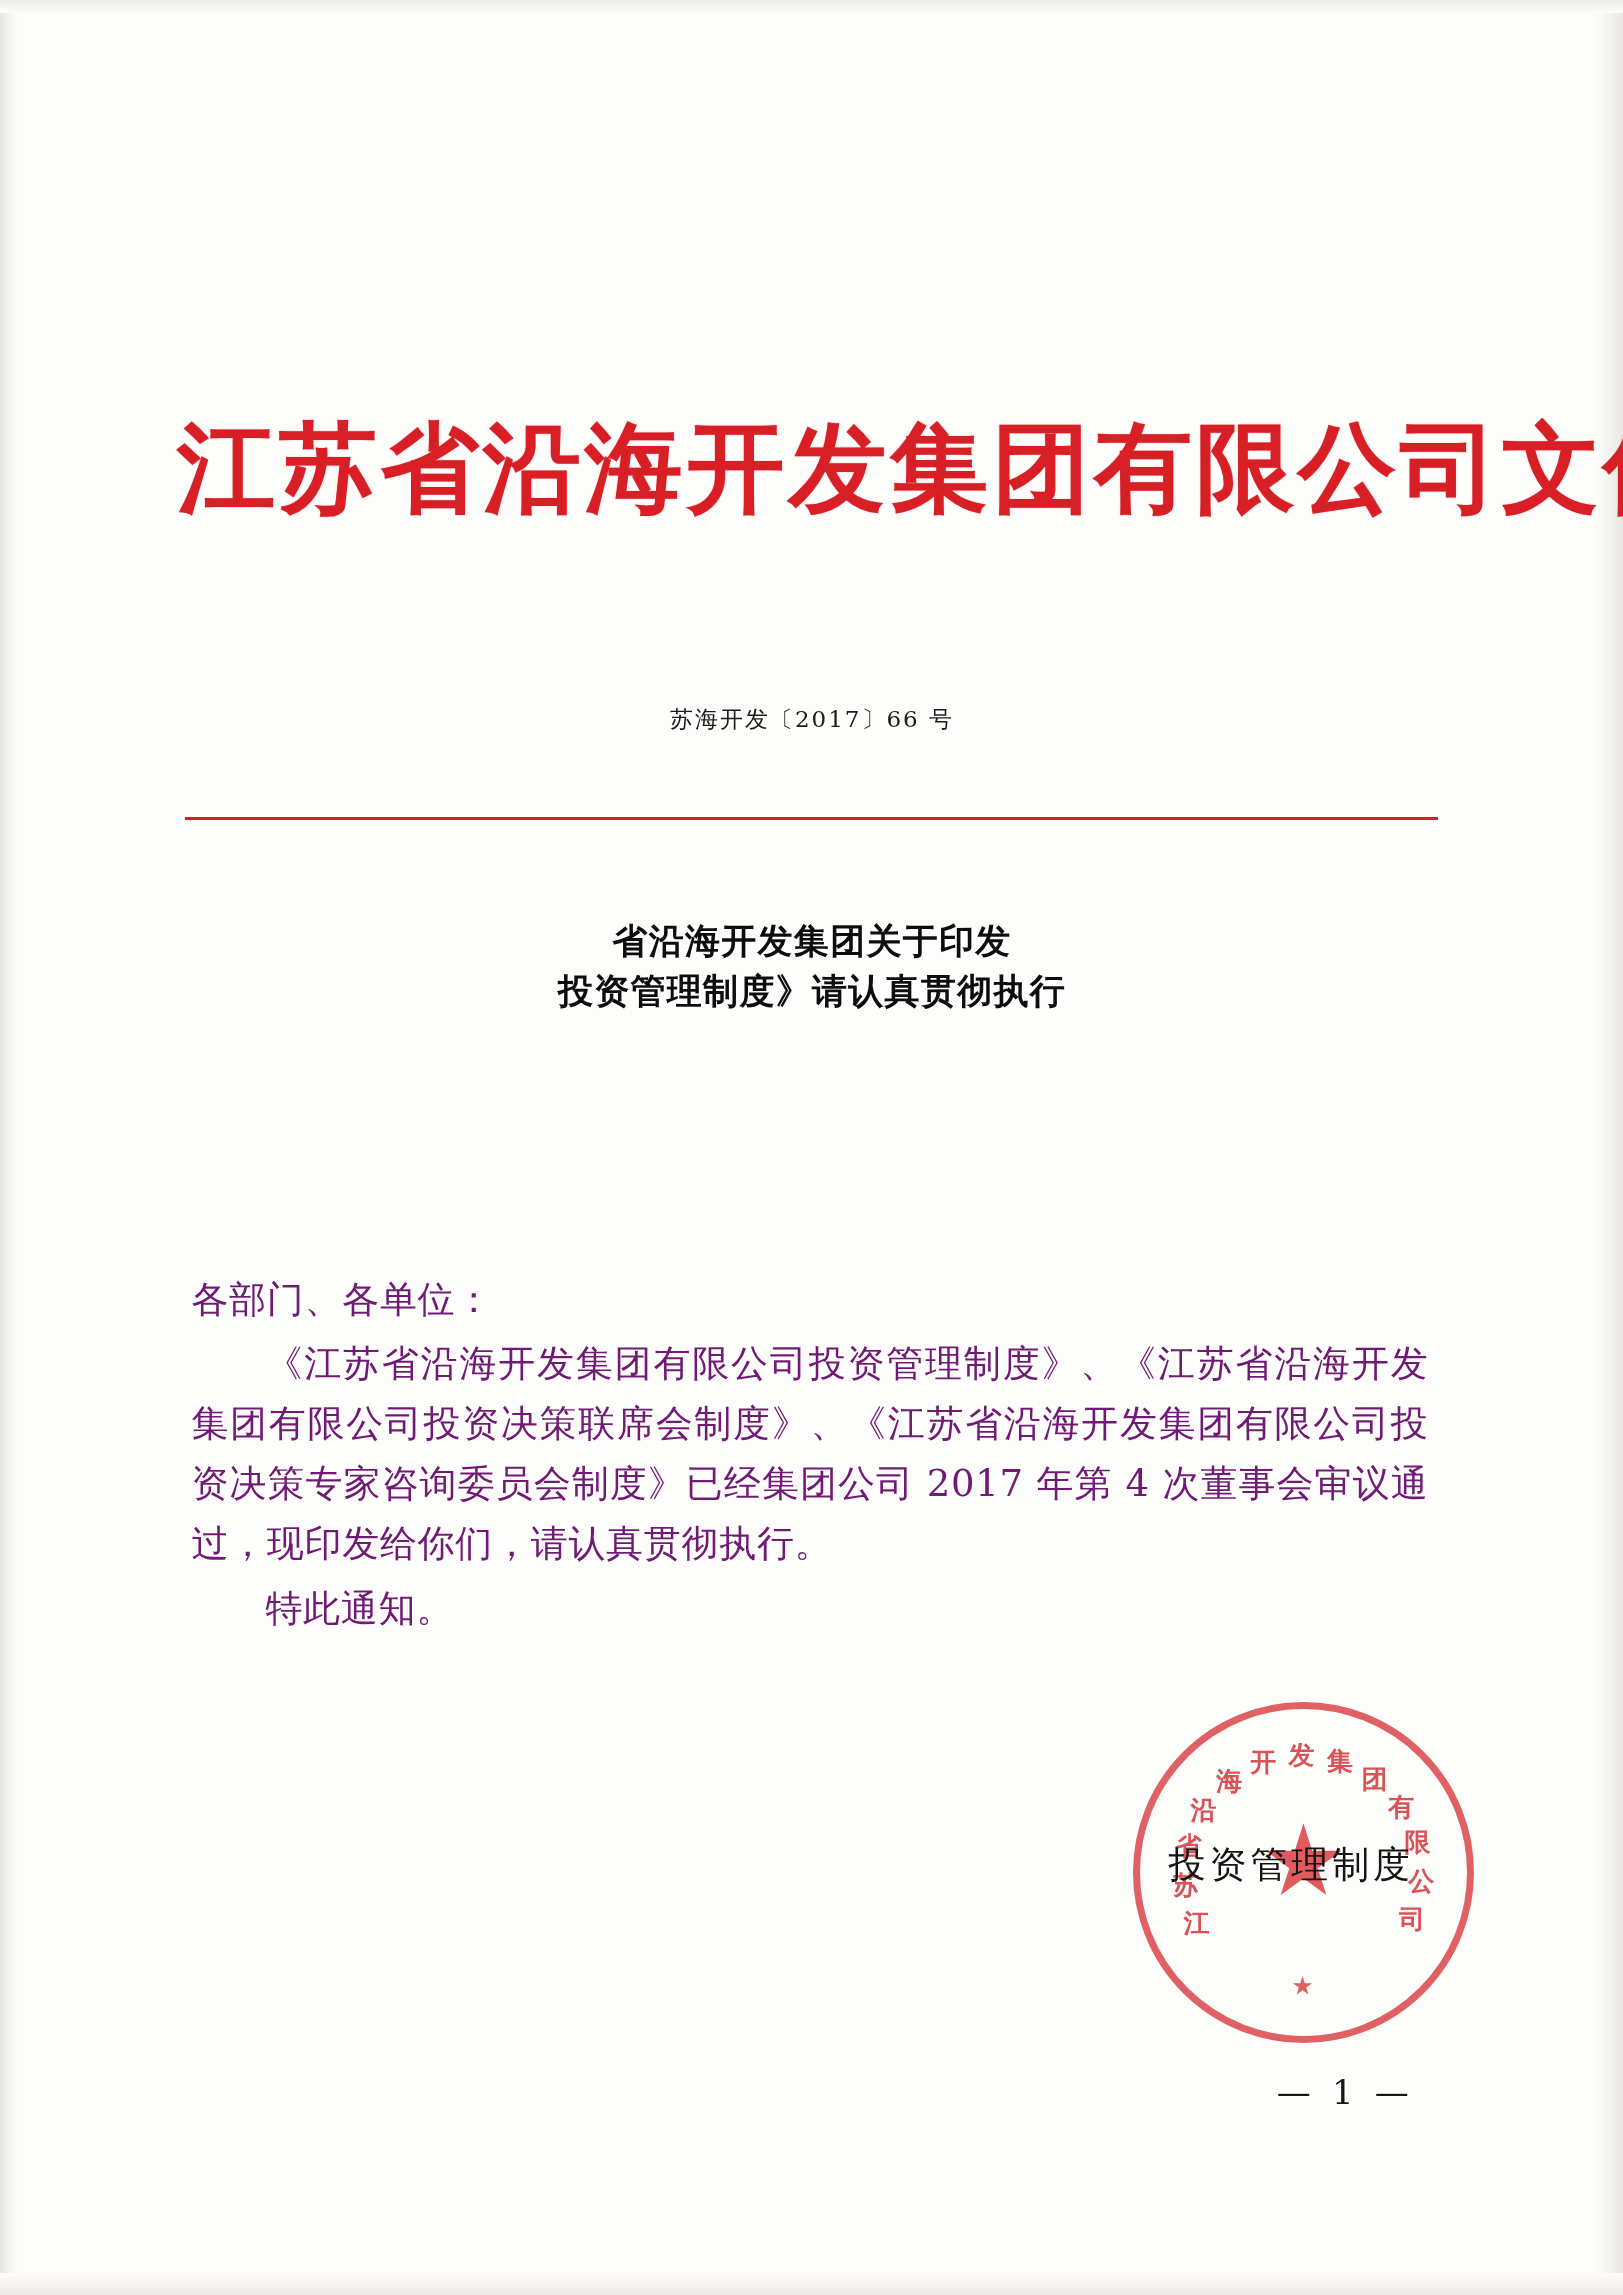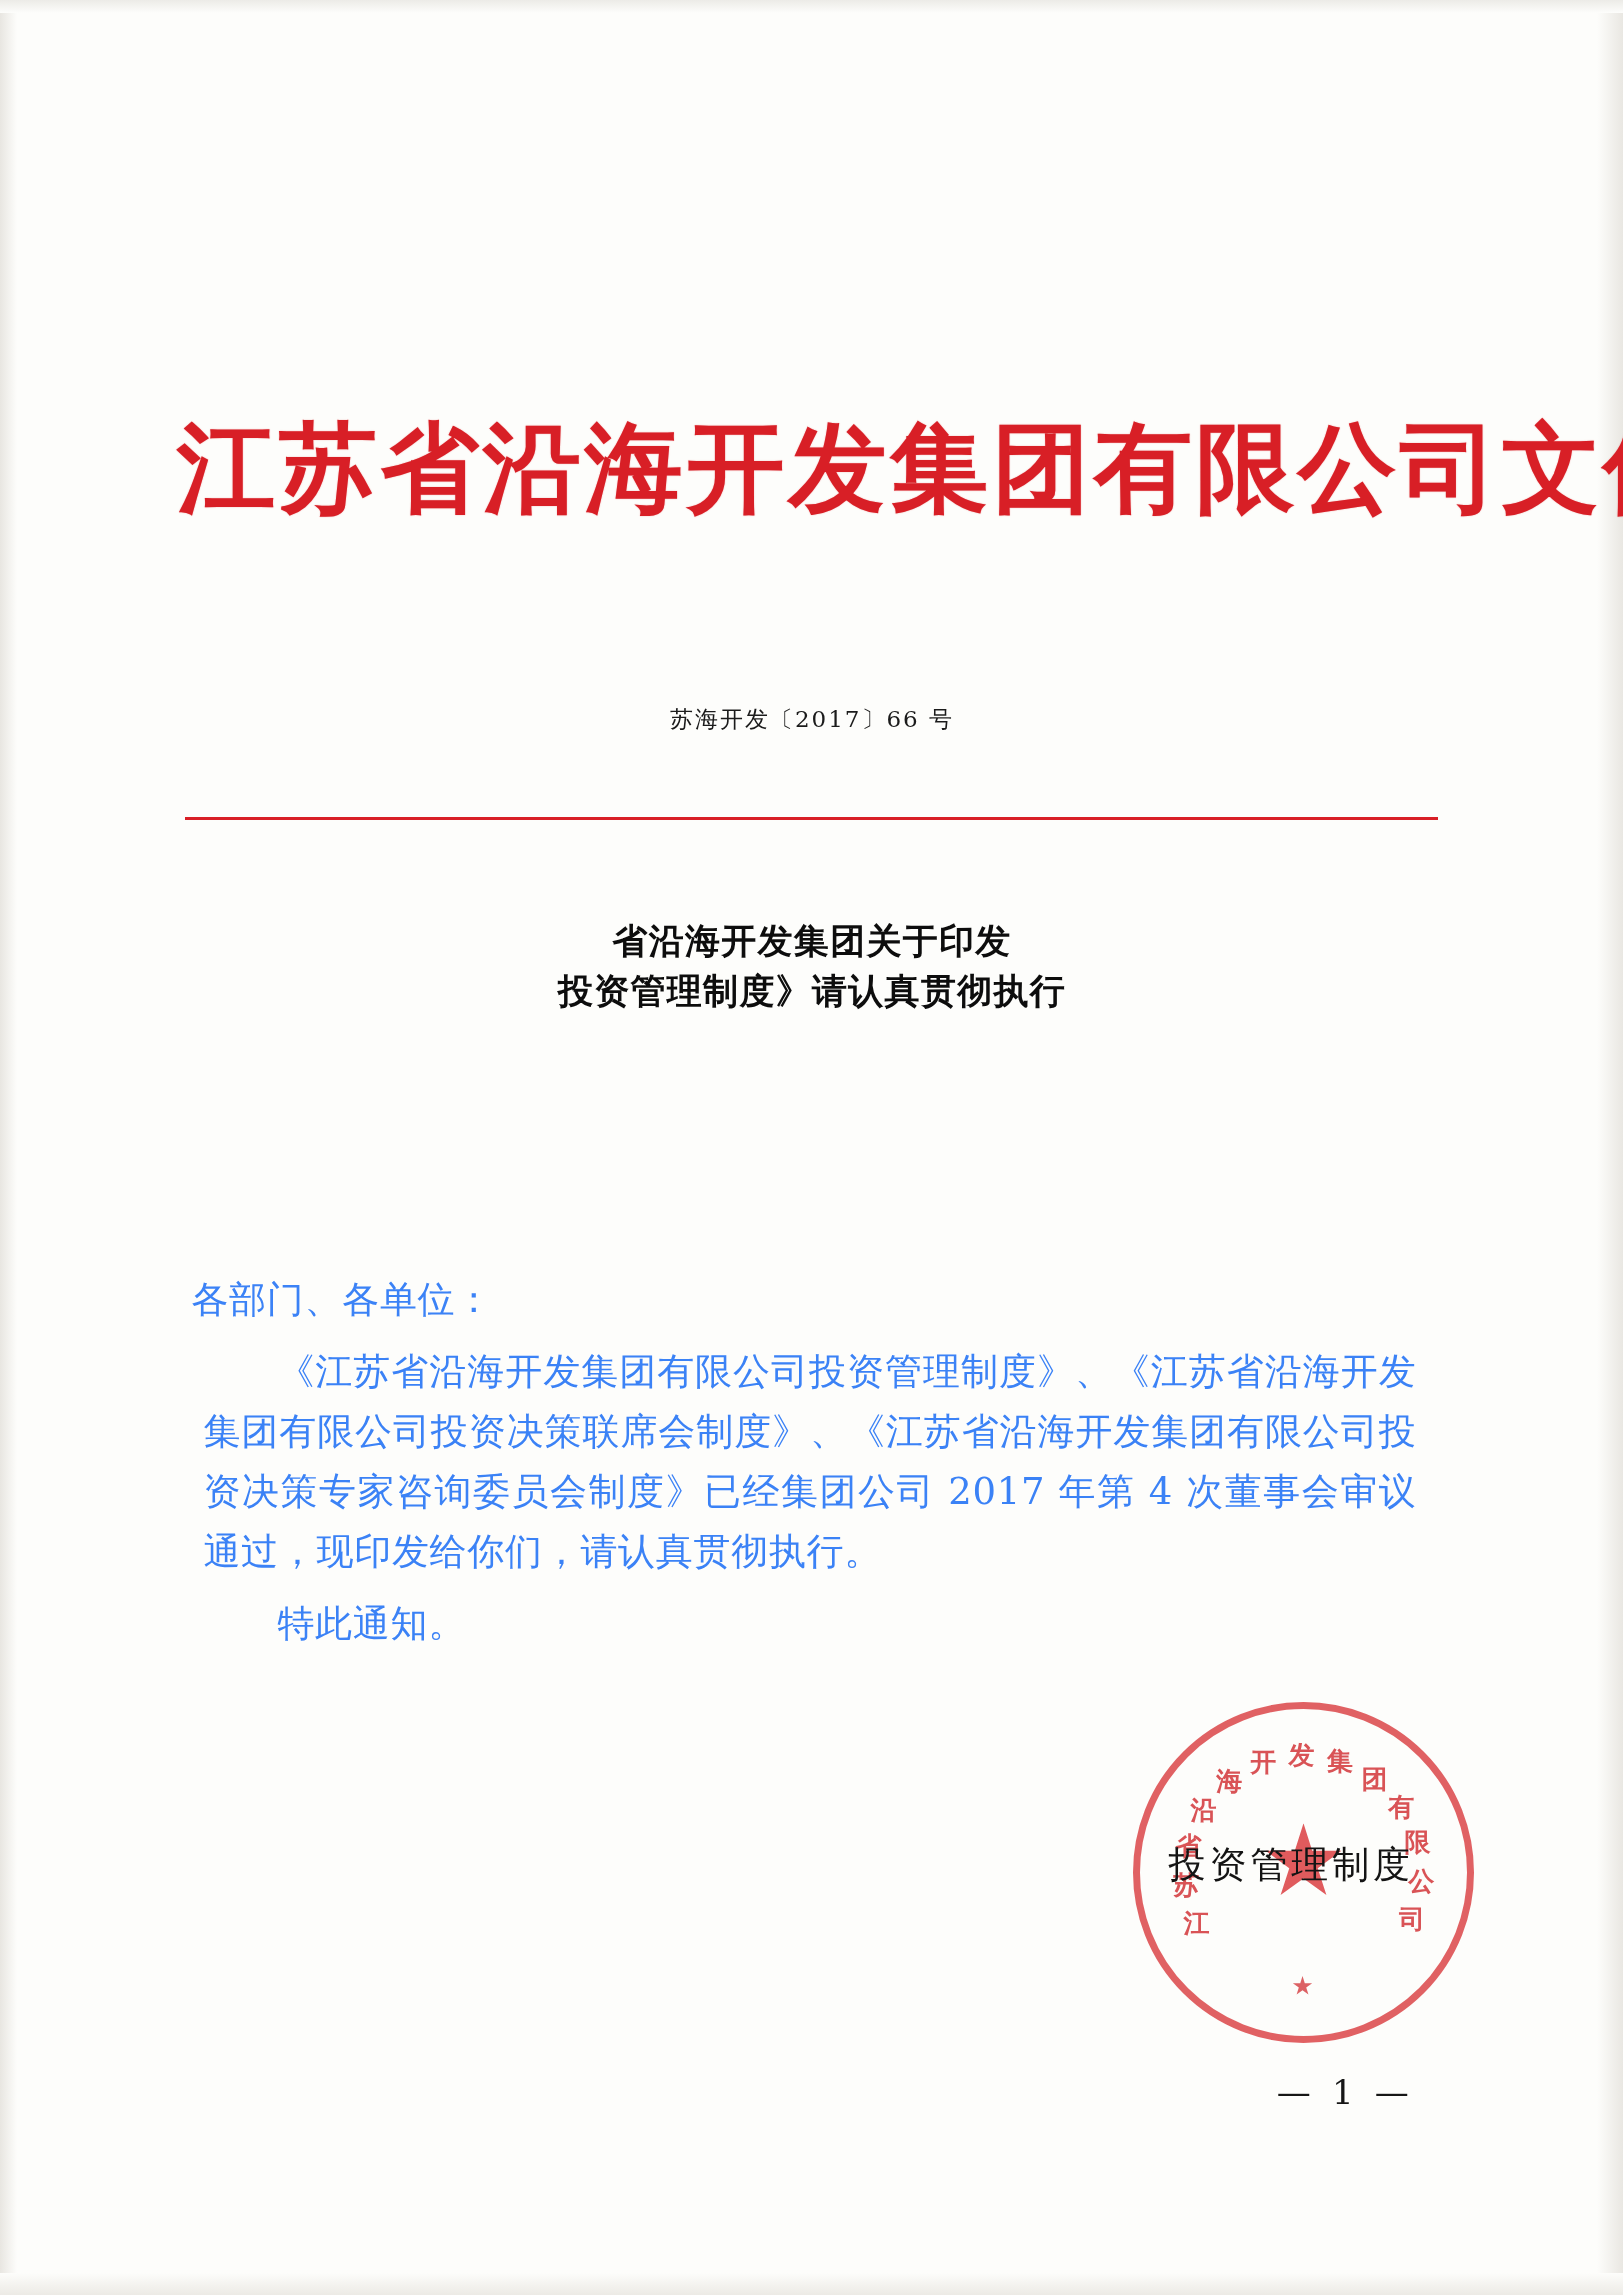--- a/index.html
+++ b/index.html
@@ -111,26 +111,26 @@
 
   
   .body-block {
     position: absolute;
     top: 1270px;
     left: 14.4px;
     width: 1237px;
     font-family: "DejaVu Serif", "Liberation Serif", serif;
     font-size: 37px;
     line-height: 1.62;
-    color: #3b82f6;
+    color: #701a75;
     letter-spacing: 0.7px;
   }
   .salutation { margin: 0 0 3.9px 0; }
   .para {
-    margin: 12px;
+    margin: 0;
     text-indent: 2em;
     text-align: justify;
     text-justify: inter-character;
   }
   .para + .para { margin-top: 5.2px; }
 
   
   .signature {
     position: absolute;
     top: 1836px;

